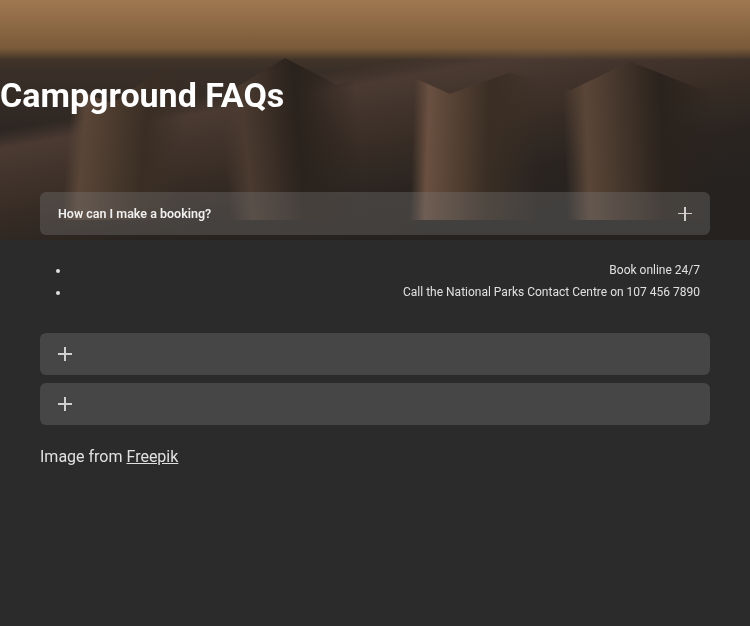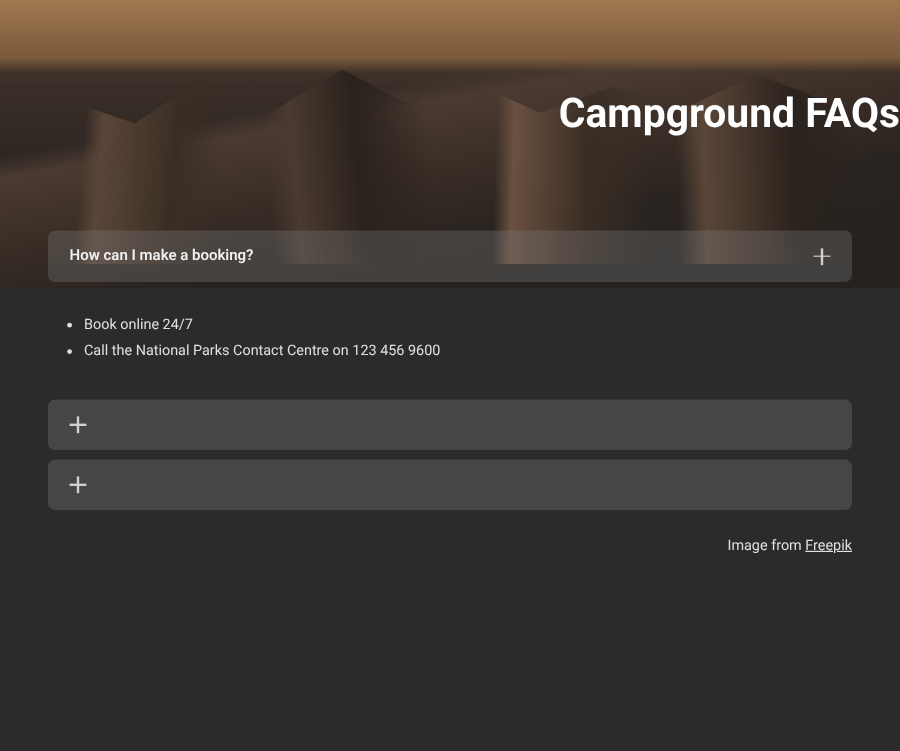--- a/index.html
+++ b/index.html
@@ -16,21 +16,21 @@
       overflow: hidden;
       position: relative;
     }
     .hero {
       width: 100%;
       height: 240px;
       background: linear-gradient(180deg, #8a6a4a 0%, #4a3a2a 15%, #3a2f28 30%, #2a2420 60%, #2b2b2b 100%);
       position: relative;
       display: flex;
       align-items: center;
-      justify-content: flex-end;
+      justify-content: flex-start;
       overflow: hidden;
     }
     .mountain-bg {
       position: absolute;
       inset: 0;
       background: 
         linear-gradient(180deg, #a07850 0%, #7a5a3a 20%, transparent 25%),
         linear-gradient(170deg, transparent 35%, #4a3a32 40%, #3a2e26 55%, #2a2420 70%, #252220 85%);
     }
     .mountain-bg::before {
@@ -98,31 +98,32 @@
     .plus-icon::after {
       width: 1.5px;
       height: 14px;
       top: 0;
       left: 6px;
     }
     .faq-answer {
       padding: 18px 10px 28px 10px;
       color: #e0e0e0;
       font-size: 12px;
+      text-align: right;
     }
     .faq-answer ul {
       padding-left: 20px;
     }
     .faq-answer li {
       margin-bottom: 4px;
       line-height: 1.5;
     }
     .credit {
-      text-align: right;
-      font-size: 12px;
+      text-align: left;
+      font-size: 16px;
       color: #e0e0e0;
       margin-top: 22px;
     }
     .credit-link {
       text-decoration: underline;
     }
   </style>
 </head>
 <body>
 
@@ -134,21 +135,21 @@
 <div class="faq-container">
 
   <div class="faq-item">
     <span class="faq-question">How can I make a booking?</span>
     <span class="plus-icon"></span>
   </div>
 
   <div class="faq-answer">
     <ul>
       <li>Book online 24/7</li>
-      <li>Call the National Parks Contact Centre on 123 456 9600</li>
+      <li>Call the National Parks Contact Centre on 107 456 7890</li>
     </ul>
   </div>
 
 
 
   <div class="faq-item">
     <span class="plus-icon"></span>
   </div>
 
   <div class="faq-item">

